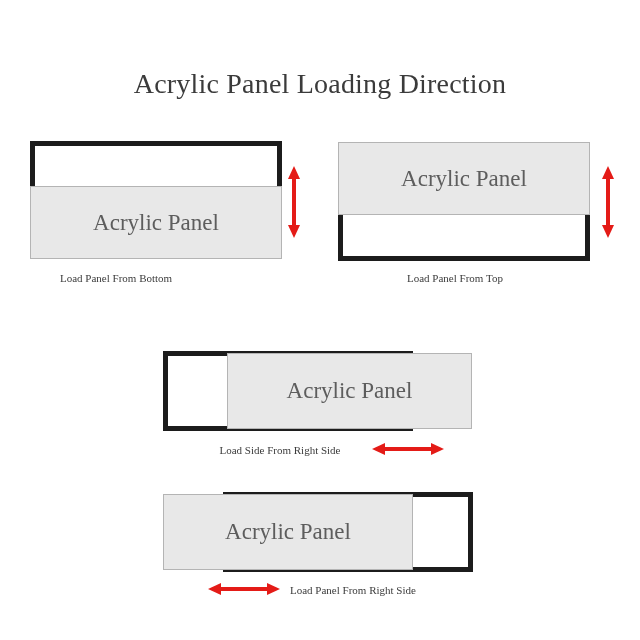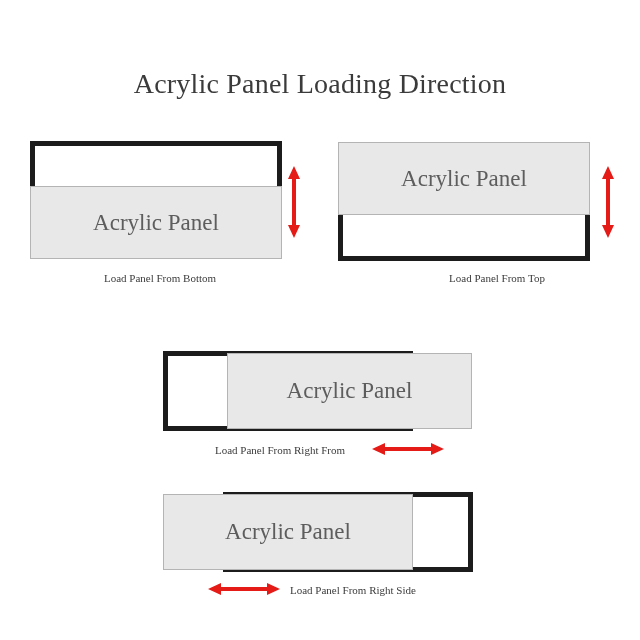--- a/index.html
+++ b/index.html
@@ -63,21 +63,21 @@
     white-space: nowrap;
     user-select: none;
   }
 
   
   .caption {
     position: absolute;
     font-size: 11px;
     color: #3b3b3b;
     white-space: nowrap;
-    text-align: center;
+    text-align: left;
   }
 
   
   .arrow { position: absolute; }
 </style>
 </head>
 <body>
 
 <div id="canvas">
 
@@ -122,21 +122,21 @@
   </div>
 
   <div class="diagram">
 
     <div class="frame open-right" style="left:163px; top:335px; width:250px; height:80px;"></div>
 
     <div class="panel" style="left:227px; top:337px; width:245px; height:76px;">
       <span class="panel-label">Acrylic Panel</span>
     </div>
 
-    <div class="caption" style="left:180px; top:428px; width:200px; text-align:center;">Load Panel From Right From</div>
+    <div class="caption" style="left:180px; top:428px; width:200px; text-align:center;">Load Side From Right Side</div>
 
     <div class="arrow" style="left:372px; top:425px; width:72px; height:16px;">
       <svg width="72" height="16" viewBox="0 0 72 16">
         <line x1="10" y1="8" x2="62" y2="8" stroke="#e41b17" stroke-width="4"></line>
         <polygon points="0,8 13,2 13,14" fill="#e41b17"></polygon>
         <polygon points="72,8 59,2 59,14" fill="#e41b17"></polygon>
       </svg>
     </div>
   </div>
 

